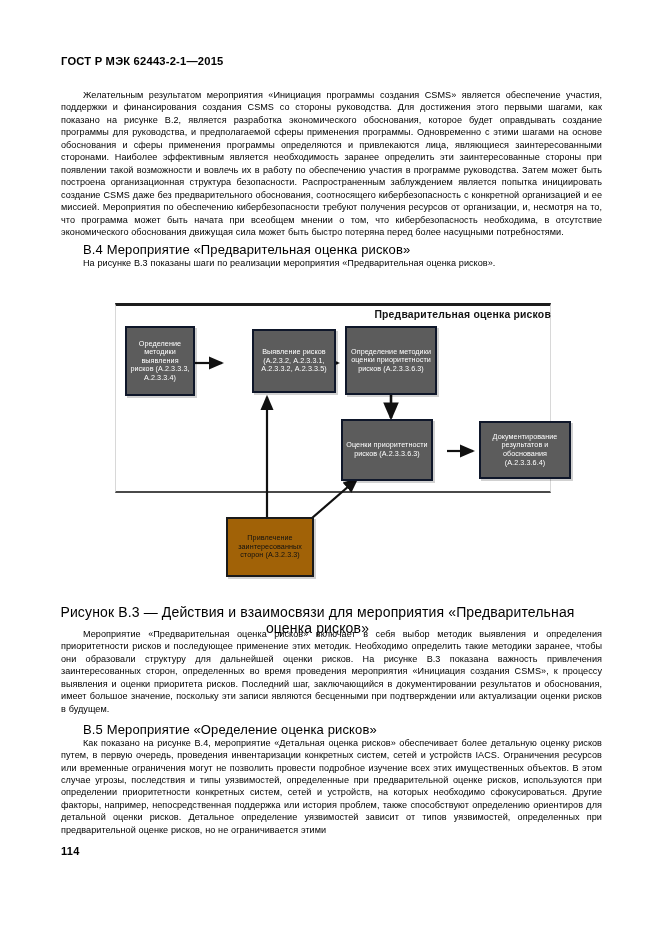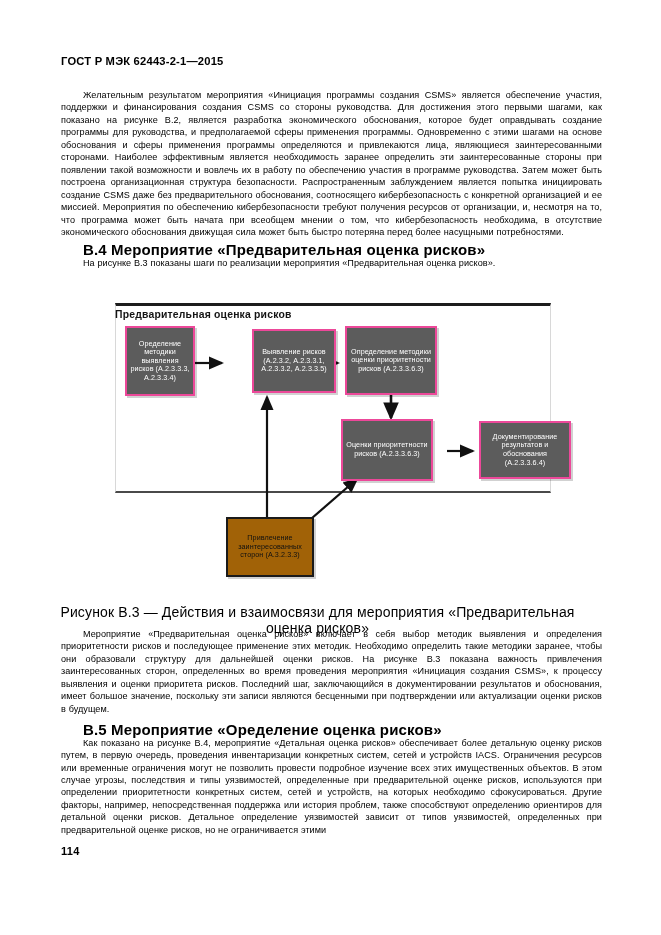--- a/index.html
+++ b/index.html
@@ -41,22 +41,22 @@
     margin: 0;
     font-size: 9.1px;
     line-height: 12.45px;
     text-align: justify;
     text-indent: 22px;
     letter-spacing: 0.005em;
     word-spacing: 0.02em;
   }
   h3.section-head {
     margin: 0;
-    font-size: 15px;
-    font-weight: bold;
+    font-size: 13px;
+    font-weight: normal;
     line-height: 12.45px;
     text-indent: 22px;
     letter-spacing: 0.01em;
   }
   .spacer-6 { height: 6px; }
   .spacer-9 { height: 9px; }
 
   
   .figure-wrap {
     position: absolute;
@@ -80,21 +80,21 @@
     border-bottom: 2px solid #4a4a4a;
     border-left: 1px solid #d8d8d8;
     border-right: 1px solid #d8d8d8;
     box-sizing: border-box;
   }
   .diagram-title {
     position: absolute;
     left: 54px;
     top: 6px;
     width: 436px;
-    text-align: left;
+    text-align: right;
     font-size: 10.4px;
     font-weight: bold;
     color: #141414;
     letter-spacing: 0.2px;
   }
   .node {
     position: absolute;
     box-sizing: border-box;
     display: flex;
     align-items: center;
@@ -102,21 +102,21 @@
     text-align: center;
     font-size: 7.2px;
     line-height: 8.6px;
     padding: 2px 2px;
     letter-spacing: 0.01em;
   }
   .node .node-label { display: block; width: 100%; }
   .node.dark {
     background: #5c5c5c;
     color: #ffffff;
-    border: 2px solid #ec4899;
+    border: 2px solid #0f172a;
     box-shadow: 2px 2px 0 rgba(0,0,0,0.18);
   }
   .node.light {
     background: #a16207;
     color: #111111;
     border: 2px solid #1a1a1a;
     box-shadow: 2px 2px 0 rgba(0,0,0,0.18);
   }
   .arrow-svg {
     position: absolute;

